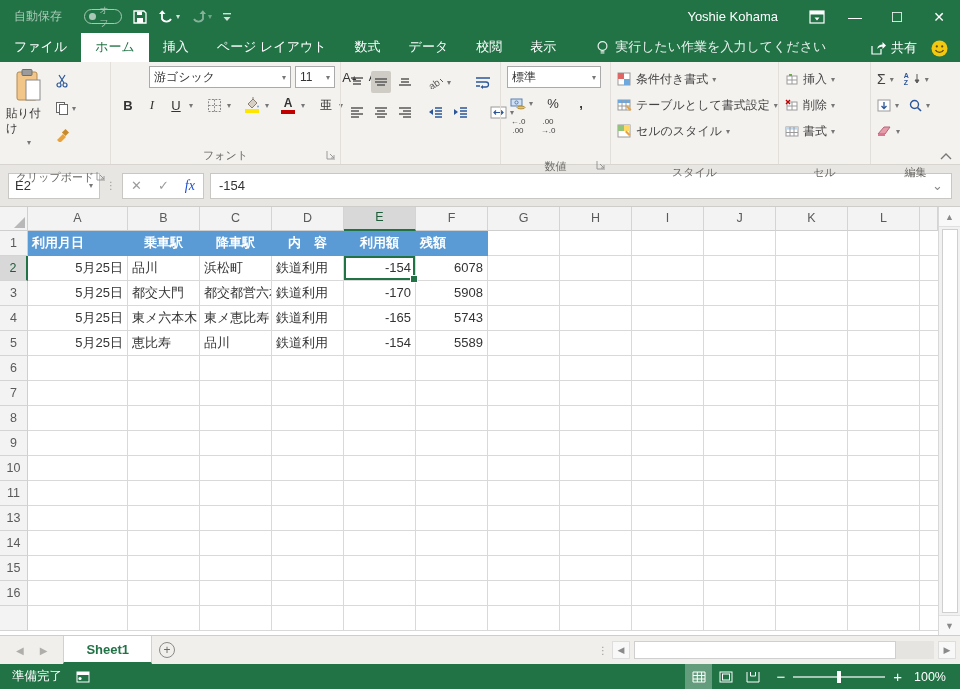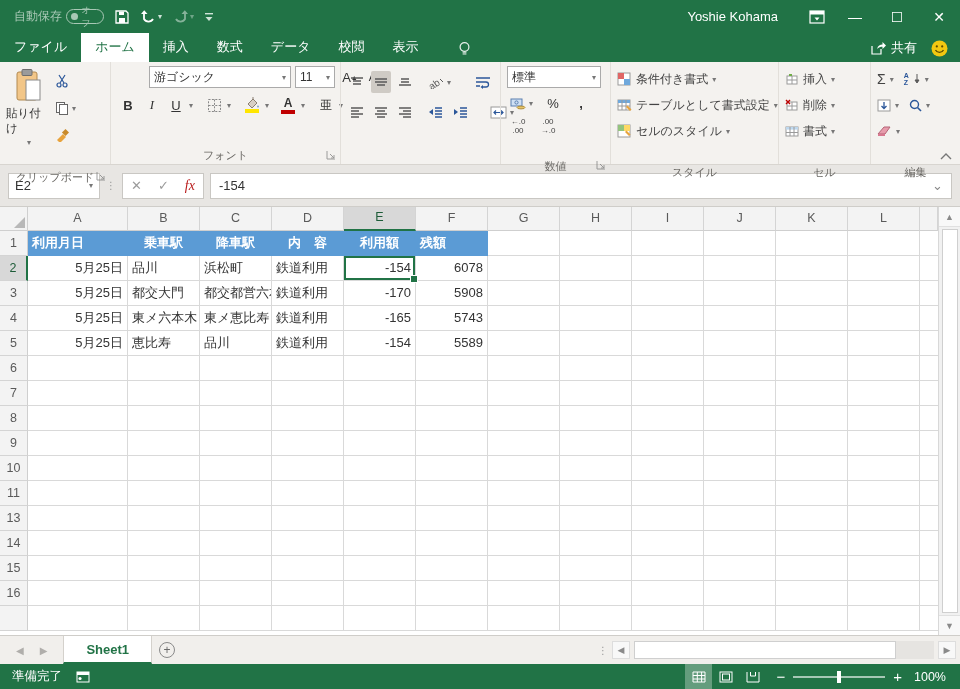--- a/index.html
+++ b/index.html
@@ -3,21 +3,21 @@
 <meta charset="utf-8">
 <style>
   * { margin:0; padding:0; box-sizing:border-box; }
   html,body { width:960px; height:689px; overflow:hidden;
     font-family:"Liberation Sans","DejaVu Sans",sans-serif; font-size:13px; color:#333;
     background:#fff; }
 
   
   #titlebar { height:33px; background:#217346; color:#fff; display:flex; align-items:center; position:relative; }
   .qat { display:flex; align-items:center; gap:10px; padding-left:14px; }
-  .autosave { display:flex; align-items:center; gap:4px; color:#a8c8b5; font-size:12px; }
+  .autosave { display:flex; align-items:center; gap:22px; color:#a8c8b5; font-size:12px; }
   .toggle-pill { width:38px; height:15px; border:1px solid #a8c8b5; border-radius:8px; display:flex; align-items:center; gap:4px; padding:0 4px; font-size:9px; color:#a8c8b5; }
   .toggle-dot { width:7px; height:7px; border-radius:50%; background:#a8c8b5; }
   .qbtn { color:#fff; font-size:15px; display:flex; align-items:center; gap:1px; cursor:default; }
   .qbtn.dim { opacity:.45; }
   .mini-caret { font-size:8px; color:#cfe3d8; }
   .title-center { position:absolute; left:0; right:0; text-align:center; font-size:13px; pointer-events:none; }
   .title-right { margin-left:auto; display:flex; align-items:center; height:100%; }
   .user-name { font-size:13px; margin-right:22px; }
   .winbtn { width:42px; height:33px; display:flex; align-items:center; justify-content:center; font-size:14px; }
   .ribbon-display { width:34px; }
@@ -55,21 +55,21 @@
   .num-col { display:flex; flex-direction:column; gap:4px; }
   .tiny2 { font-size:8px; line-height:1.1; width:22px; text-align:center; color:#444; }
   .collapse-chevron { position:absolute; right:8px; bottom:4px; color:#777; }
 
   
   #formulabar { height:42px; background:#e8e6e3; display:flex; align-items:center; padding:0 8px; gap:6px; border-bottom:1px solid #cfcdc9; }
   .namebox { width:92px; height:26px; background:#fff; border:1px solid #c9c7c3; display:flex; align-items:center; padding:0 6px; }
   .namebox .nb-text { flex:1; font-size:13px; }
   .vdots { color:#9a9a9a; font-size:10px; letter-spacing:0; }
   .fx-box { height:26px; background:#fff; border:1px solid #c9c7c3; display:flex; align-items:center; padding:0 8px; gap:16px; color:#9b9b9b; }
-  .fx-italic { font-style:italic; font-family:"Liberation Serif",serif; color:#b91c1c; font-size:14px; }
+  .fx-italic { font-style:italic; font-family:"Liberation Serif",serif; color:#1d4ed8; font-size:14px; }
   .formula-input { flex:1; height:26px; background:#fff; border:1px solid #c9c7c3; display:flex; align-items:center; padding:0 8px; font-size:13px; }
   .formula-input .chev { margin-left:auto; color:#888; }
 
   
   #gridwrap { position:relative; height:428px; background:#fff; display:flex; }
   #grid { width:938px; overflow:hidden; }
   .hdr-row { display:flex; height:24px; }
   .corner { width:28px; background:#f3f3f3; border-right:1px solid #cfcfcf; border-bottom:1px solid #cfcfcf; position:relative; }
   .corner::after { content:""; position:absolute; right:2px; bottom:2px; border-left:11px solid transparent; border-bottom:11px solid #b8b8b8; }
   .colhdr { background:#f3f3f3; border-right:1px solid #d4d4d4; border-bottom:1px solid #cfcfcf; text-align:center; line-height:23px; font-size:12.5px; color:#5a5a5a; }
@@ -166,30 +166,32 @@
     <span class="winbtn">
         <span>✕</span>
       </span>
   </div>
 </div>
 
 <div id="tabrow">
   <span class="rtab">ファイル</span>
   <span class="rtab active">ホーム</span>
   <span class="rtab">挿入</span>
+  <span class="rtab">ページ レイアウト</span>
   <span class="rtab">数式</span>
   <span class="rtab">データ</span>
   <span class="rtab">校閲</span>
   <span class="rtab">表示</span>
   <span class="tellme">
     <svg width="13" height="15" viewBox="0 0 13 15">
       <circle cx="6.5" cy="6" r="4.4" fill="none" stroke="#e8f1ec" stroke-width="1.2"></circle>
       <rect x="4.6" y="10.6" width="3.8" height="1.1" fill="#e8f1ec"></rect>
       <rect x="4.6" y="12.4" width="3.8" height="1.1" fill="#e8f1ec"></rect>
     </svg>
+    <span>実行したい作業を入力してください</span>
   </span>
   <div class="tab-right">
     <span class="share">
       <svg width="16" height="14" viewBox="0 0 16 14">
         <path d="M2 5 v8 h9 v-5" fill="none" stroke="#fff" stroke-width="1.2"></path>
         <path d="M7 8 C8 4.5 10 3.5 12.5 3.5 L12.5 1 L16 4.5 L12.5 8 L12.5 5.8 C10.5 5.8 8.5 6.3 7 8 Z" fill="#fff"></path>
       </svg>
       <span>共有</span>
     </span>
     <svg width="17" height="17" viewBox="0 0 17 17">

